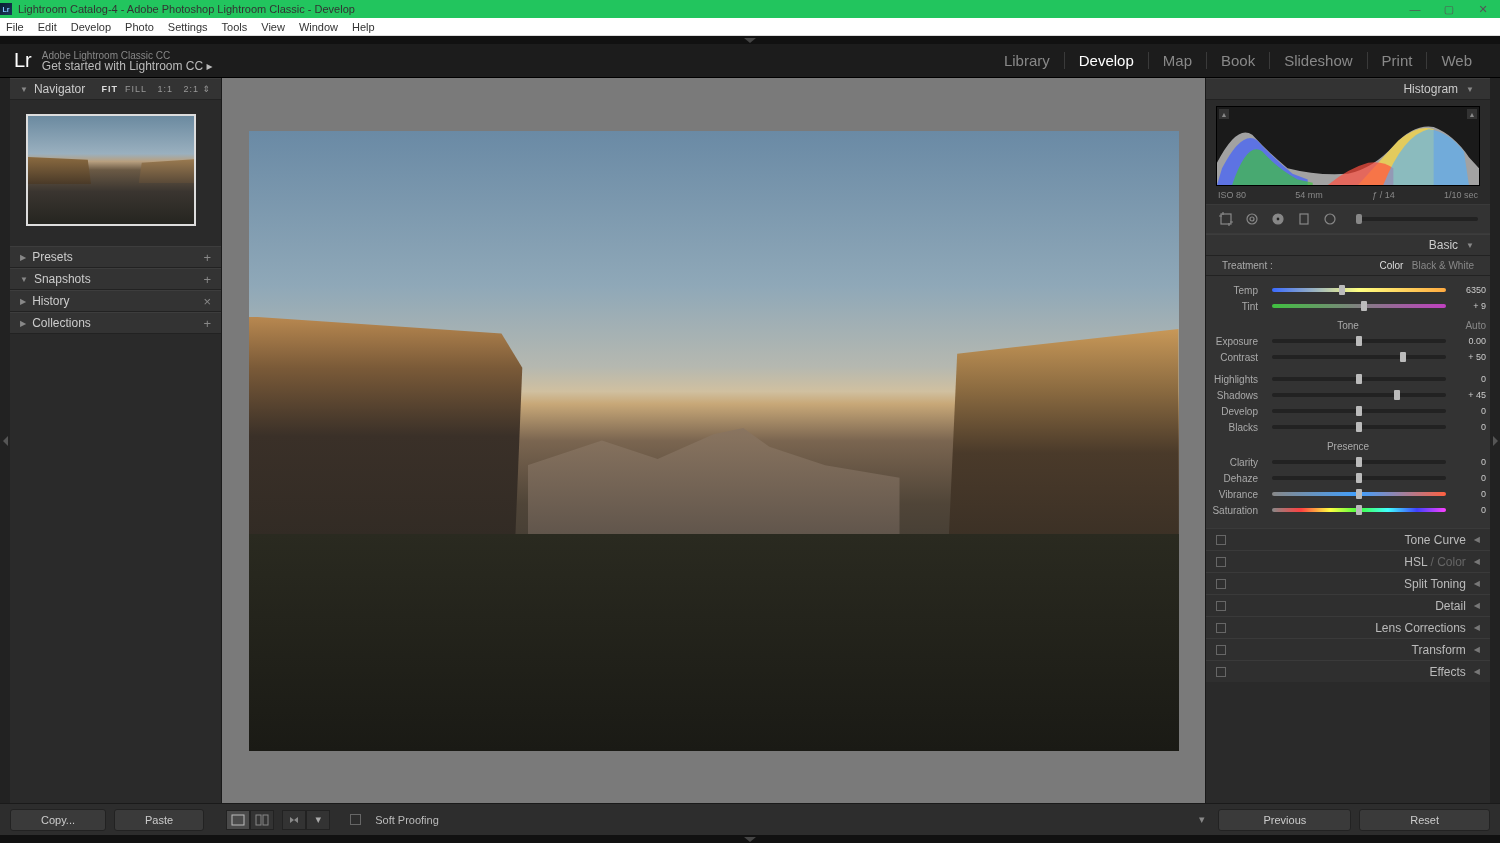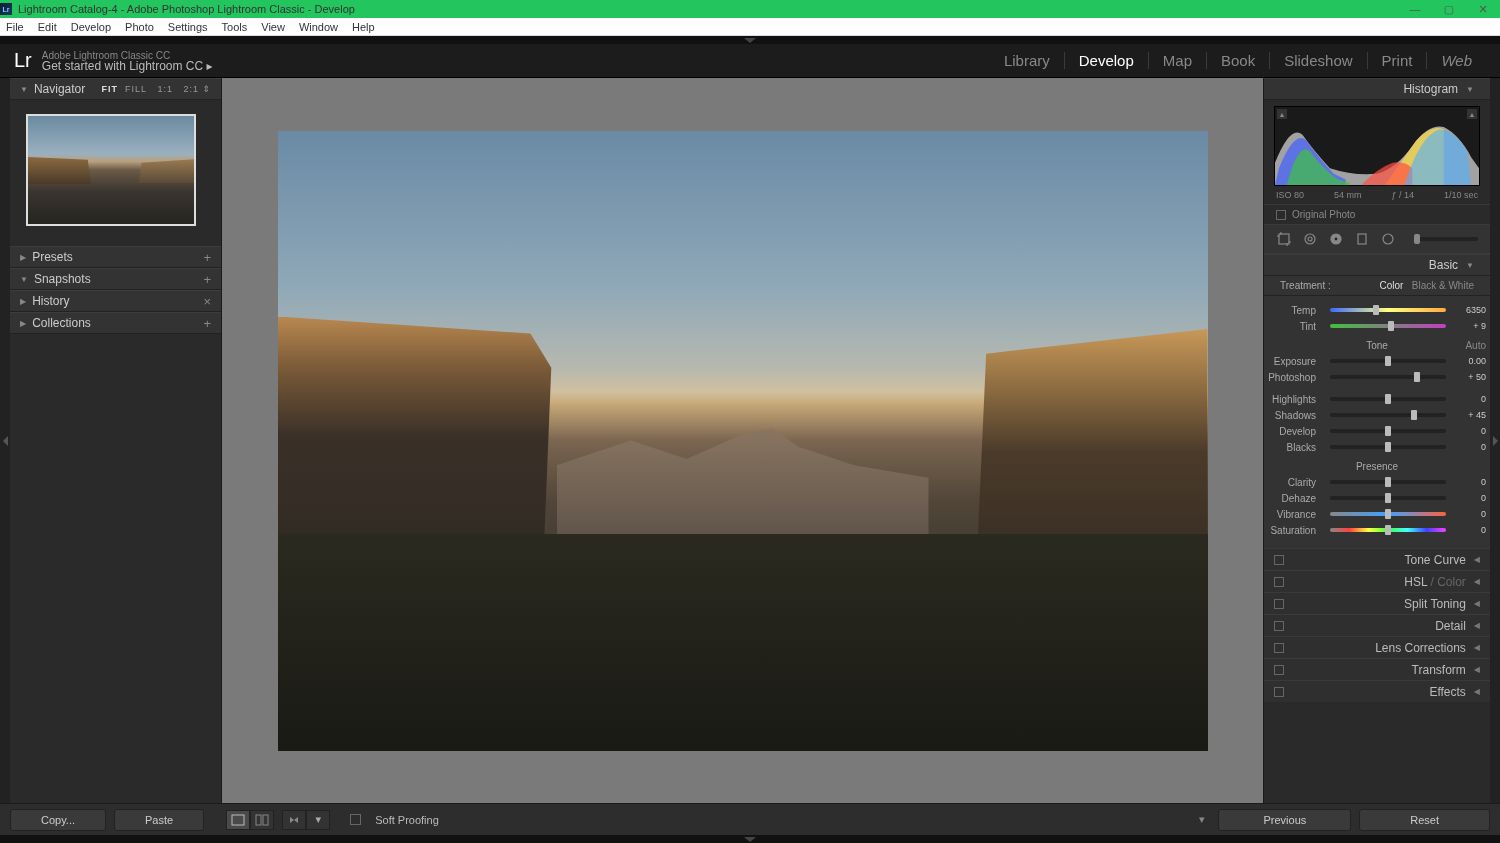--- a/index.html
+++ b/index.html
@@ -11,26 +11,26 @@
 .menubar { height: 18px; background: #fff; color: #333; display: flex; align-items: center; padding: 0 6px; gap: 14px; font-size: 11px; border-bottom: 1px solid #ddd; }
 .menubar span { cursor: pointer; }
 .divider-row { height: 8px; background: #111; display:flex; justify-content:center; align-items:center; }
 .divider-row::after { content:''; width:0;height:0;border-left:6px solid transparent;border-right:6px solid transparent;border-top:5px solid #444; }
 .id-bar { height: 34px; background: #1c1c1c; display: flex; align-items: center; padding: 0 14px; border-bottom: 1px solid #000; }
 .id-bar .lr-logo { color: #fff; font-size: 20px; font-weight: 300; margin-right: 10px; }
 .id-bar .sub { font-size: 10px; color: #888; line-height: 11px; }
 .id-bar .sub .b { color: #bbb; font-size: 12px; }
 .id-bar .modules { margin-left: auto; display: flex; gap: 0; align-items:center; }
 .id-bar .modules span { font-size: 15px; color: #888; cursor: pointer; padding: 0 14px; border-right: 1px solid #3a3a3a; }
-.id-bar .modules span:last-child{border-right:none;font-style:italic;}
+.id-bar .modules span:last-child{border-right:none;}
 .id-bar .modules span.active { color: #fff; }
 .main { display: flex; height: calc(843px - 18px - 18px - 8px - 34px - 32px - 8px); }
 .side { width: 212px; background: #2a2a2a; display: flex; flex-direction: column; }
 .side.left { border-right: 1px solid #1a1a1a; }
-.side.right { width: 227px; border-left: 1px solid #1a1a1a; }
+.side.right { width: 285px; border-left: 1px solid #1a1a1a; }
 .panel-head { height: 22px; display: flex; align-items: center; padding: 0 10px; background: #333; color: #ccc; font-size: 12px; cursor:pointer; border-top:1px solid #3d3d3d; border-bottom:1px solid #222;}
 .panel-head .tri { margin-right: 6px; font-size: 8px; color:#888;}
 .panel-head .plus { margin-left: auto; color:#888; font-size:13px; }
 .panel-head .zoom { font-size: 9px; color: #999; margin-left:auto; letter-spacing:1px;}
 .panel-head .zoom b{color:#ddd;font-weight:bold;}
 .nav-thumb-wrap { padding: 14px 16px 20px; background:#2a2a2a; flex:0; }
 .nav-thumb { width: 170px; height: 112px; border: 2px solid #ddd; background: linear-gradient(to bottom, #6b8aa0 0%, #9ab0bf 35%, #b8a080 42%, #6b5a45 50%, #3a3530 70%, #252520 100%); position:relative; }
 .nav-thumb::before{content:'';position:absolute;left:0;top:38%;width:40%;height:25%;background:linear-gradient(to bottom,#8a6a40,#4a3a28);clip-path:polygon(0 0,90% 10%,95% 100%,0 100%);}
 .nav-thumb::after{content:'';position:absolute;right:0;top:40%;width:35%;height:22%;background:linear-gradient(to bottom,#9a7a50,#5a4a38);clip-path:polygon(10% 15%,100% 0,100% 100%,5% 100%);}
 .center { flex: 1; background: #7a7a7a; display: flex; align-items: center; justify-content: center; position:relative; padding:40px 10px; }
@@ -192,24 +192,20 @@
         <path d="M110,70 Q130,55 150,50 Q165,48 175,55 L175,70 Z" fill="#ff5040" opacity="0.7"></path>
         <path d="M165,70 Q185,25 210,20 Q230,22 245,40 L250,70 Z" fill="#50b0ff" opacity="0.6"></path>
       </svg>
     </div>
     <div class="histo-meta">
       <span>ISO 80</span>
       <span>54 mm</span>
       <span>ƒ / 14</span>
       <span>1/10 sec</span>
     </div>
-    <div class="orig-row">
-      <span class="chk"></span>
-      <span>Original Photo</span>
-    </div>
     <div class="tool-row">
       <span class="tool">
           <svg viewBox="0 0 16 16">
             <rect x="3" y="3" width="10" height="10"></rect>
             <path d="M1 5h3M5 1v3M11 15v-3M15 11h-3"></path>
           </svg>
         </span>
       <span class="tool">
           <svg viewBox="0 0 16 16">
             <circle cx="8" cy="8" r="5"></circle>
@@ -261,21 +257,21 @@
           </div>
       <div class="sect-lbl"><span>Tone</span><span class="auto">Auto</span></div>
       <div class="row">
             <span class="lbl">Exposure</span>
             <div class="slider">
               <div class="knob" style="left:50%"></div>
             </div>
             <span class="val">0.00</span>
           </div>
       <div class="row">
-            <span class="lbl">Photoshop</span>
+            <span class="lbl">Contrast</span>
             <div class="slider">
               <div class="knob" style="left:75%"></div>
             </div>
             <span class="val">+ 50</span>
           </div>
       <div style="height:6px"></div>
       <div class="row">
             <span class="lbl">Highlights</span>
             <div class="slider">
               <div class="knob" style="left:50%"></div>

